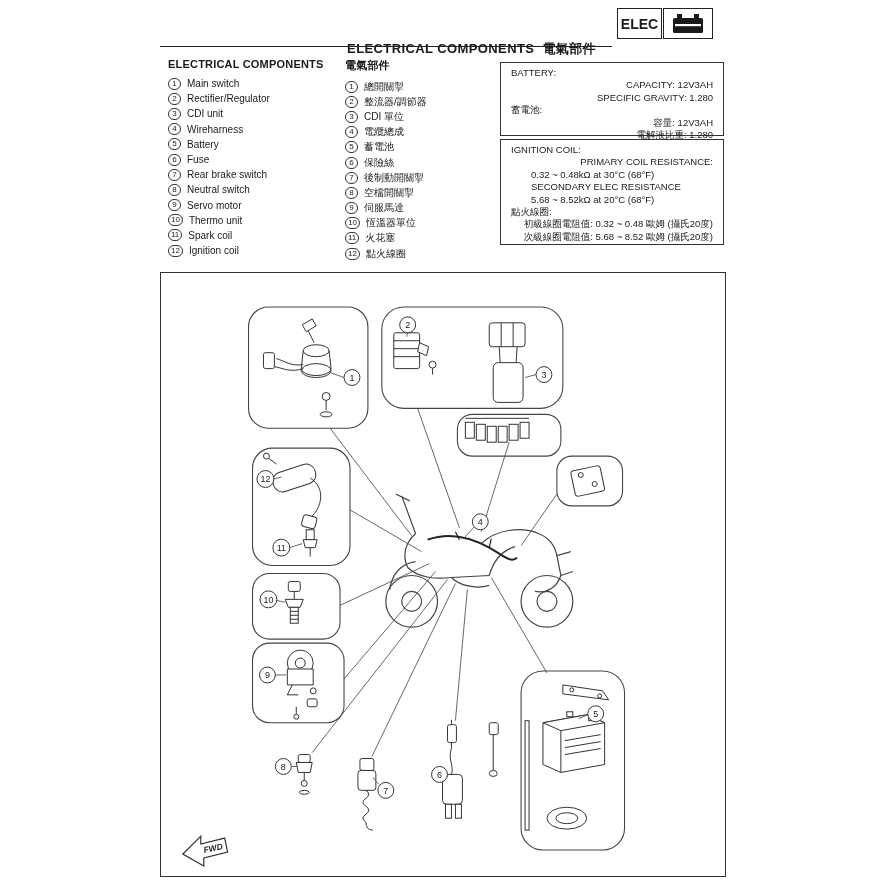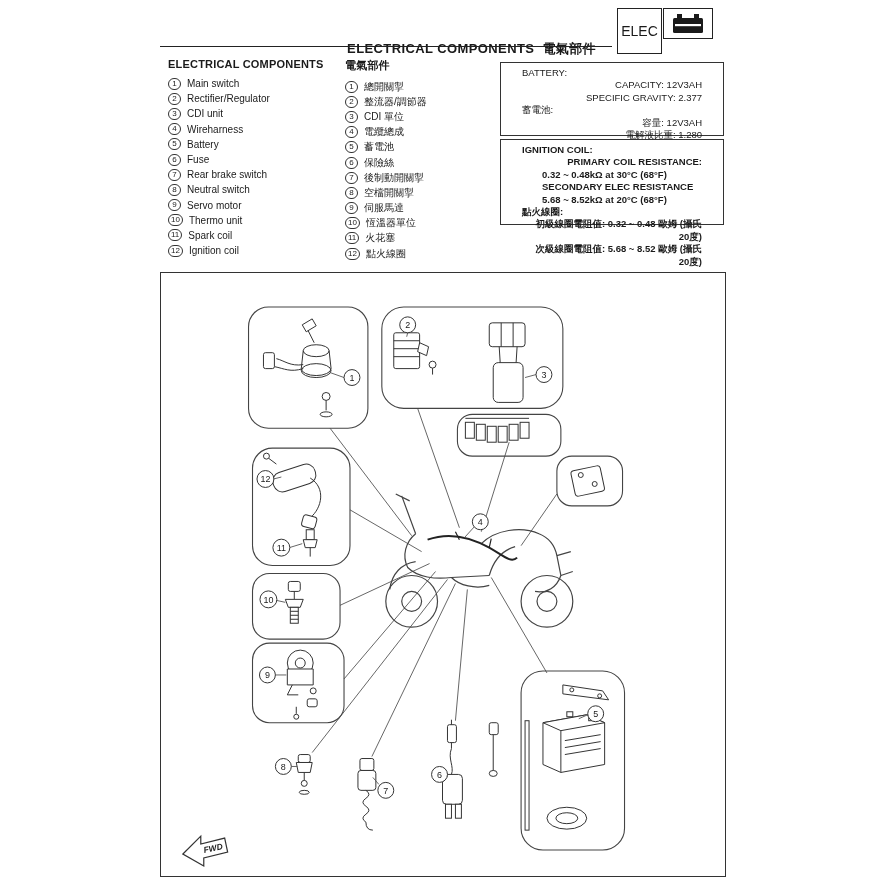--- a/index.html
+++ b/index.html
@@ -10,45 +10,45 @@
   }
   .page-title{
     position:absolute;top:24px;right:269px;margin:16px;
     font-size:13px;font-weight:bold;letter-spacing:.4px;white-space:nowrap;
   }
   .title-rule{
     position:absolute;left:160px;top:46px;width:452px;height:0;
     border-top:1.5px solid #222;
   }
   .elec-box{
-    position:absolute;left:617px;top:8px;width:45px;height:46px;
+    position:absolute;left:617px;top:8px;width:45px;height:31px;
     border:1.6px solid #222;display:flex;align-items:center;justify-content:center;
-    font-weight:normal;font-size:14px;box-sizing:border-box;
+    font-weight:bold;font-size:14px;box-sizing:border-box;
   }
   .batt-box{
     position:absolute;left:663px;top:8px;width:50px;height:31px;
     border:1.6px solid #222;box-sizing:border-box;display:flex;align-items:center;justify-content:center;
   }
   .legend{position:absolute;top:58px;}
   .legend-en{left:168px;width:175px;}
   .legend-zh{left:345px;width:150px;}
   .legend h2{margin:0 0 6px 0;font-size:11px;font-weight:bold;letter-spacing:.2px;}
   .legend ul{list-style:none;margin:0;padding:0;}
   .legend li{display:flex;align-items:center;height:15.2px;font-size:10px;}
   .cnum{
     display:inline-flex;align-items:center;justify-content:center;
     min-width:13px;height:12px;padding:0 2px;margin-right:6px;
     border:1px solid #333;border-radius:8px;font-size:8px;line-height:1;box-sizing:border-box;
   }
   .spec-box{
     position:absolute;left:500px;width:224px;border:1.2px solid #333;
-    box-sizing:border-box;padding:4px 21px;font-size:9.5px;line-height:12.4px;
+    box-sizing:border-box;padding:4px 10px;font-size:9.5px;line-height:12.4px;
   }
   .spec-battery{top:62px;height:74px;}
-  .spec-ignition{top:139px;height:86px;font-weight:bold;}
+  .spec-ignition{top:139px;height:106px;}
   .ind1{padding-left:10px;text-align:right;}
   .ind2{padding-left:20px;}
   .diagram{
     position:absolute;left:160px;top:272px;width:566px;height:605px;
     border:1.5px solid #333;box-sizing:border-box;background:#fff;
   }
   .diagram svg{display:block;}
   svg text{font-family:"Liberation Sans", sans-serif;fill:#1a1a1a;}
 </style>
 </head>
@@ -171,21 +171,21 @@
     <li>
         <span class="cnum">12</span>
         <span>點火線圈</span>
       </li>
   </ul>
 </div>
 
 <div class="spec-box spec-battery">
   <div>BATTERY:</div>
   <div class="ind1">CAPACITY: 12V3AH</div>
-  <div class="ind1">SPECIFIC GRAVITY: 2.377</div>
+  <div class="ind1">SPECIFIC GRAVITY: 1.280</div>
   <div>蓄電池:</div>
   <div class="ind1">容量: 12V3AH</div>
   <div class="ind1">電解液比重: 1.280</div>
 </div>
 
 <div class="spec-box spec-ignition">
   <div>IGNITION COIL:</div>
   <div class="ind1">PRIMARY COIL RESISTANCE:</div>
   <div class="ind2">0.32 ~ 0.48kΩ at 30°C (68°F)</div>
   <div class="ind2">SECONDARY ELEC RESISTANCE</div>

